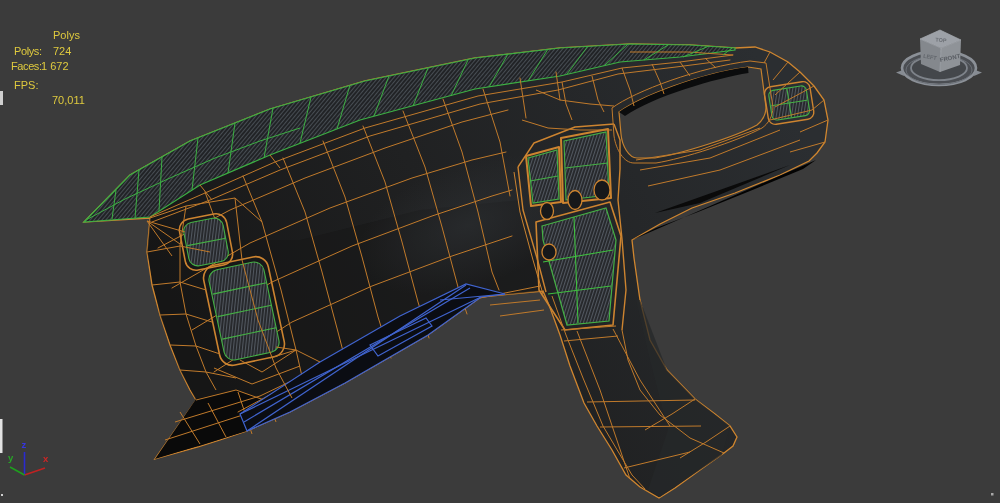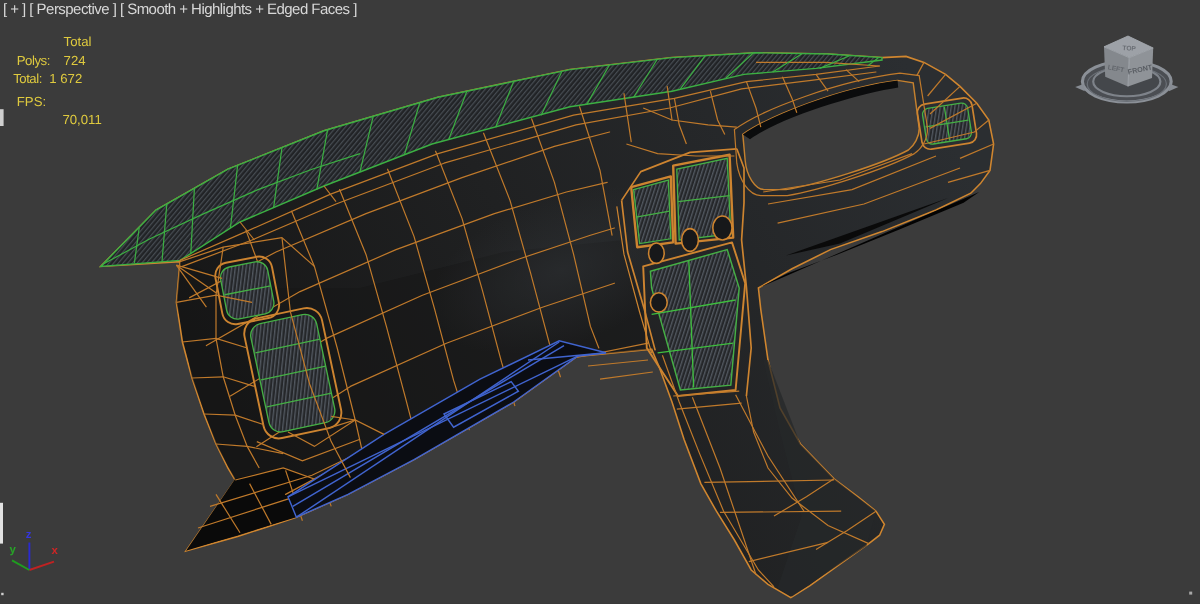--- a/index.html
+++ b/index.html
@@ -269,21 +269,20 @@
 <text x="8" y="461" font-size="9.5" fill="#27a527" font-family="Liberation Sans,sans-serif" font-weight="bold">y</text>
 <text x="43" y="462" font-size="9.5" fill="#cf2525" font-family="Liberation Sans,sans-serif" font-weight="bold">x</text>
 
 <rect x="0" y="91" width="3" height="14" fill="#cfcfcf"></rect>
 <rect x="0" y="419" width="2.5" height="34" fill="#e2e2e2"></rect>
 <rect x="1" y="494" width="2" height="2" fill="#cfcfcf"></rect>
 <rect x="991" y="493" width="2.5" height="2.5" fill="#a8a8a8"></rect>
 
 </svg>
 
-<div class="hdr">[ + ] [ Perspective ] [ Smooth + Highlights + Edged Faces ]</div>
-<div class="yl" style="left:53px;top:28.7px">Total</div>
+<div class="yl" style="left:53px;top:28.7px">Polys</div>
 <div class="yl" style="left:14px;top:44.7px;letter-spacing:-0.4px">Polys:</div>
 <div class="yl" style="left:53px;top:44.7px">724</div>
-<div class="yl" style="left:11px;top:59.7px;letter-spacing:-0.4px">Total:</div>
+<div class="yl" style="left:11px;top:59.7px;letter-spacing:-0.4px">Faces:</div>
 <div class="yl" style="left:41px;top:59.7px">1 672</div>
 <div class="yl" style="left:14px;top:79px">FPS:</div>
 <div class="yl" style="left:52px;top:93.7px">70,011</div>
 </div>
 
 </body></html>

